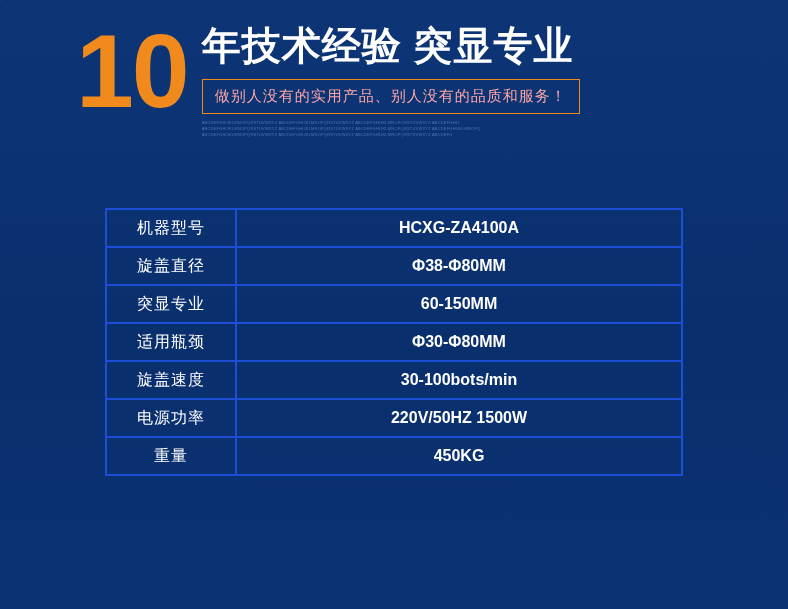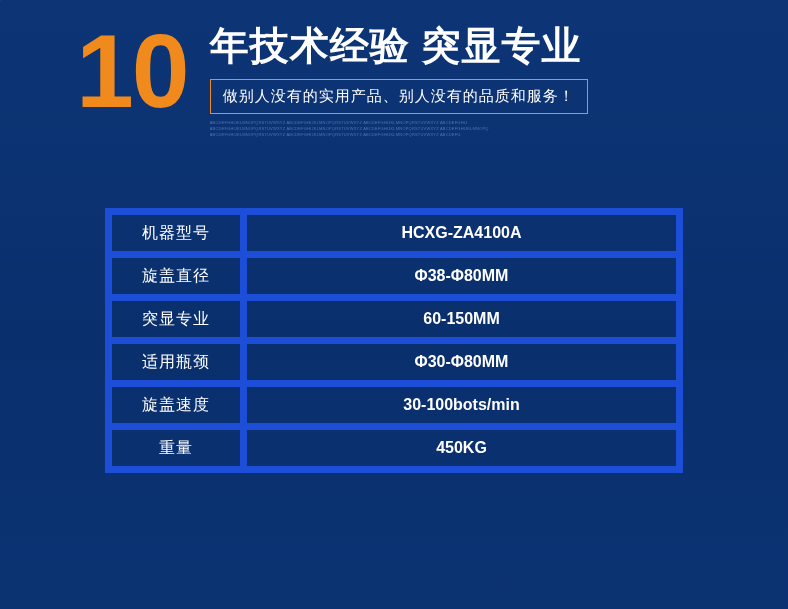--- a/index.html
+++ b/index.html
@@ -35,39 +35,39 @@
   .big-number {
     color: #f08a1c;
     font-size: 104px;
     line-height: 0.95;
     font-weight: bold;
     letter-spacing: -2px;
     font-family: "Liberation Sans", sans-serif;
     margin-top: 4px;
   }
   .header-right {
-    margin-left: 22px;
+    margin-left: 14px;
     margin-top: 6px;
   }
   .headline {
     color: #ffffff;
     font-size: 39px;
     font-weight: bold;
     letter-spacing: 1px;
     line-height: 1.15;
     white-space: nowrap;
   }
   .subline-box {
     margin-top: 10px;
     border: 1px solid #f08a1c;
     padding: 7px 12px 7px 12px;
     display: inline-block;
   }
   .subline {
-    color: #ffffff;
+    color: #fca5a5;
     font-size: 15px;
     letter-spacing: 1px;
     white-space: nowrap;
   }
   .tiny-lines {
     margin-top: 6px;
     width: 300px;
   }
   .tiny-lines div {
     color: #4f76b4;
@@ -83,21 +83,21 @@
     left: 105px;
     top: 208px;
     width: 578px;
   }
   table.spec {
     border-collapse: collapse;
     width: 100%;
     table-layout: fixed;
   }
   table.spec td {
-    border: 7px solid #1d4ed8;
+    border: 2px solid #1d4ed8;
     color: #ffffff;
     text-align: center;
     height: 36px;
     font-size: 16px;
     padding: 0 4px;
   }
   td.label {
     width: 120px;
     font-size: 16px;
     font-weight: normal;
@@ -148,18 +148,22 @@
         </tr>
         <tr>
           <td class="label">适用瓶颈</td>
           <td class="value" colspan="3">Φ30-Φ80MM</td>
         </tr>
         <tr>
           <td class="label">旋盖速度</td>
           <td class="value" colspan="3">30-100bots/min</td>
         </tr>
         <tr>
+          <td class="label">电源功率</td>
+          <td class="value" colspan="3">220V/50HZ  1500W</td>
+        </tr>
+        <tr>
           <td class="label">重量</td>
           <td class="value" colspan="3">450KG</td>
         </tr>
       </tbody>
   </table>
 </div>
 
 </body></html>

